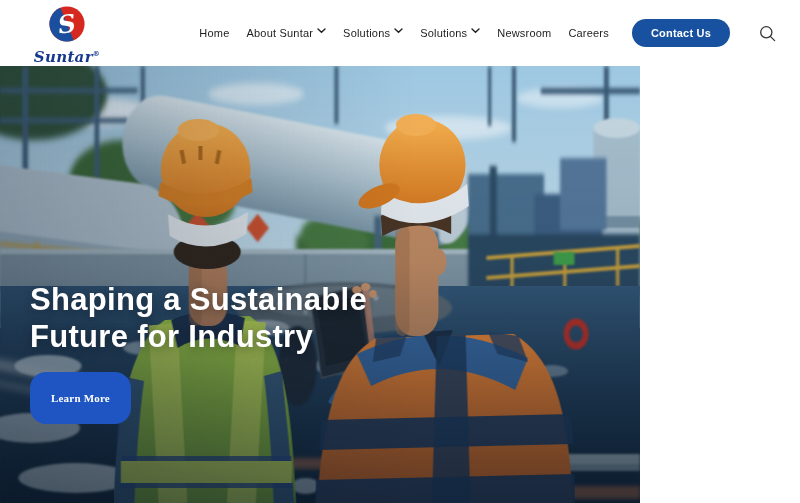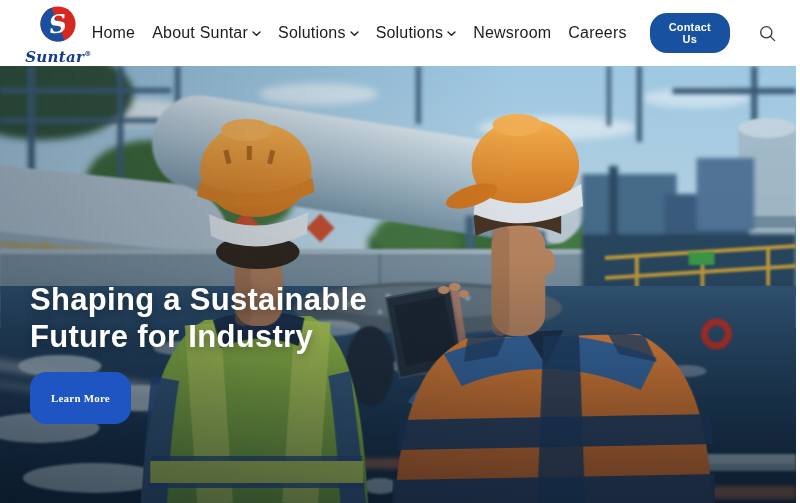--- a/index.html
+++ b/index.html
@@ -10,32 +10,32 @@
   .navbar { height:66px; background:#ffffff; display:flex; align-items:center;
             padding:0 22px 0 25px; position:relative; z-index:5; }
   .logo { display:flex; flex-direction:column; align-items:center; width:84px;
           cursor:pointer; margin-top:3px; }
   .logo-mark { width:38px; height:38px; }
   .logo-text { font-family:"DejaVu Serif", serif; font-style:italic; font-weight:700;
                font-size:15px; color:#16398f; letter-spacing:.3px; line-height:1; margin-top:7px; }
   .logo-text sup { font-size:7px; vertical-align:6px; }
 
   .nav-links { margin-left:auto; display:flex; align-items:center; gap:17px; }
-  .nav-link { font-size:16px; color:#1d1d1f; letter-spacing:.2px; cursor:pointer;
-              display:flex; align-items:center; gap:4px; white-space:nowrap; text-decoration:none; }
+  .nav-link { font-size:11px; color:#1d1d1f; letter-spacing:.2px; cursor:pointer;
+              display:flex; align-items:flex-start; gap:4px; white-space:nowrap; text-decoration:none; }
   .chev { display:inline-block; margin-top:1px; }
 
   .contact-btn { margin-left:6px; background:#17519f; color:#ffffff; font-size:11px;
                  font-weight:700; letter-spacing:.2px; padding:8px 19px; border-radius:17px;
                  border:none; cursor:pointer; font-family:inherit; }
   .search-btn { margin-left:10px; background:none; border:none; cursor:pointer;
                 padding:2px; display:flex; align-items:center; }
 
   
-  .hero { position:relative; width:796px; height:437px; overflow:hidden; background:#24435f; }
+  .hero { position:relative; width:640px; height:437px; overflow:hidden; background:#24435f; }
   .hero-scene { position:absolute; inset:0; width:100%; height:100%; display:block; }
   .hero-content { position:absolute; left:30px; top:216px; width:480px; z-index:3; }
   .hero-heading { color:#ffffff; font-size:31px; line-height:1.18; font-weight:700;
                   letter-spacing:.3px; text-shadow:0 2px 10px rgba(0,0,0,.35); }
   .hero-desc { margin-top:21px; color:#eef4f8; font-size:11px; line-height:1.55;
                width:462px; letter-spacing:.1px; text-shadow:0 1px 6px rgba(0,0,0,.45); }
   .learn-btn { margin-top:17px; background:#1e55c2; color:#ffffff; font-size:11px;
                font-weight:600; padding:20px 21px; border-radius:16px; border:none;
                cursor:pointer; font-family:Liberation Serif, serif; letter-spacing:.2px; }
 </style>

